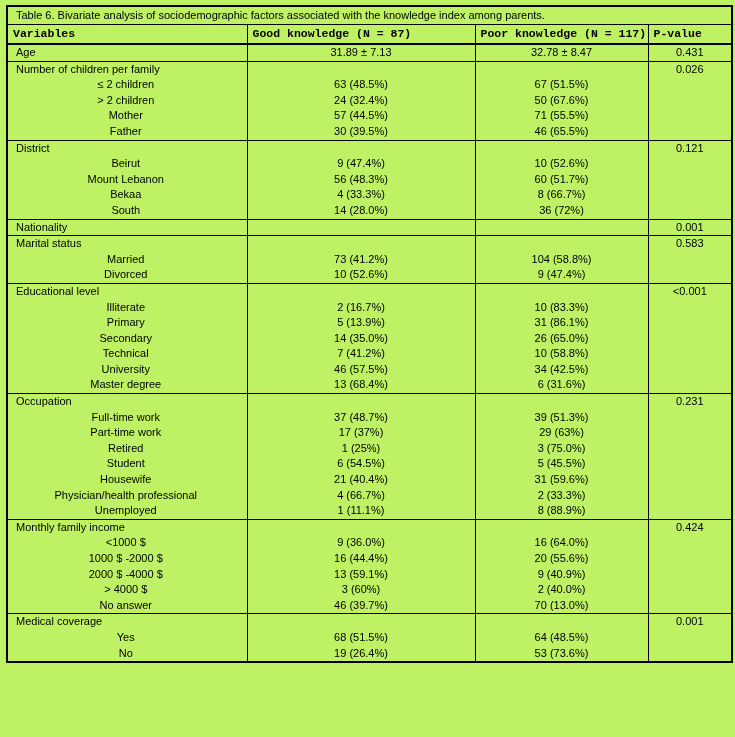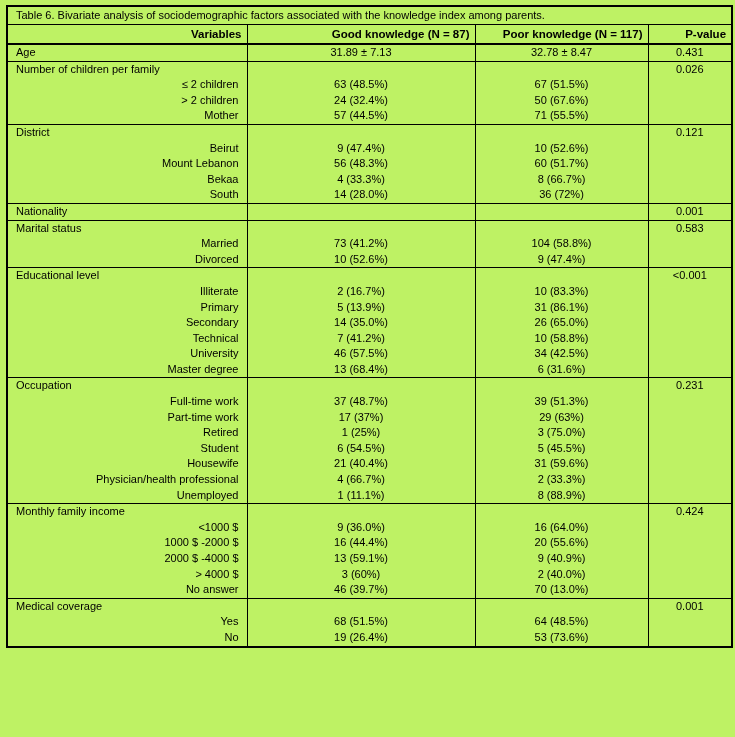--- a/index.html
+++ b/index.html
@@ -20,26 +20,26 @@
   td, th {
     border-left:1.5px solid #000; border-right:1.5px solid #000;
     padding:0 5px; height:15.6px; line-height:15.6px;
     overflow:hidden; white-space:nowrap; font-weight:normal;
   }
   tr.title-row td {
     border:0; border-bottom:1px solid #000;
     text-align:left; height:17px; line-height:17px; padding-left:8px;
   }
   tr.header-row th {
-    border-bottom:2px solid #000; font-weight:bold; text-align:right;
-    height:18px; line-height:18px; font-size:11.5px;
+    border-bottom:2px solid #000; font-weight:bold; text-align:left;
+    height:18px; line-height:18px; font-size:11.5px;font-family:Liberation Mono, monospace;
   }
   tr.group-start td { border-top:1.5px solid #000; }
   td.var-group { text-align:left; padding-left:8px;margin-top:40px; }
-  td.var-sub   { text-align:right; padding-right:8px; }
+  td.var-sub   { text-align:center; padding-right:8px; }
   td.center    { text-align:center; }
 </style>
 </head>
 <body>
 
 <div class="page">
   <table class="bivariate">
     <colgroup>
       <col class="c-var">
         <col class="c-good">
@@ -81,20 +81,26 @@
           <td class="center">24 (32.4%)</td>
           <td class="center">50 (67.6%)</td>
           <td class="center"></td>
         </tr>
         <tr>
           <td class="var-sub">Mother</td>
           <td class="center">57 (44.5%)</td>
           <td class="center">71 (55.5%)</td>
           <td class="center"></td>
         </tr>
+        <tr>
+          <td class="var-sub">Father</td>
+          <td class="center">30 (39.5%)</td>
+          <td class="center">46 (65.5%)</td>
+          <td class="center"></td>
+        </tr>
         <tr class="group-start">
           <td class="var-group">District</td>
           <td class="center"></td>
           <td class="center"></td>
           <td class="center">0.121</td>
         </tr>
         <tr>
           <td class="var-sub">Beirut</td>
           <td class="center">9 (47.4%)</td>
           <td class="center">10 (52.6%)</td>

